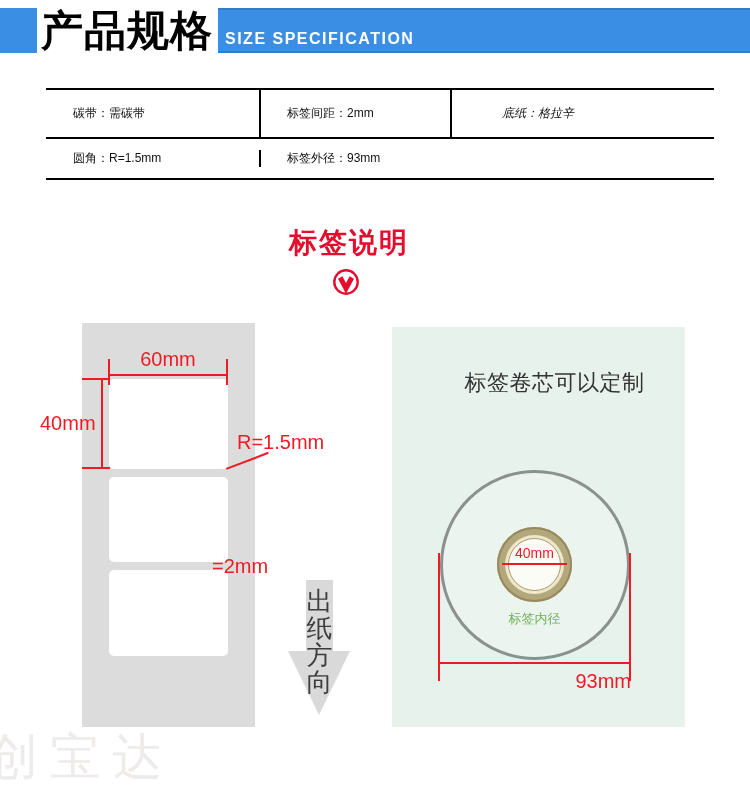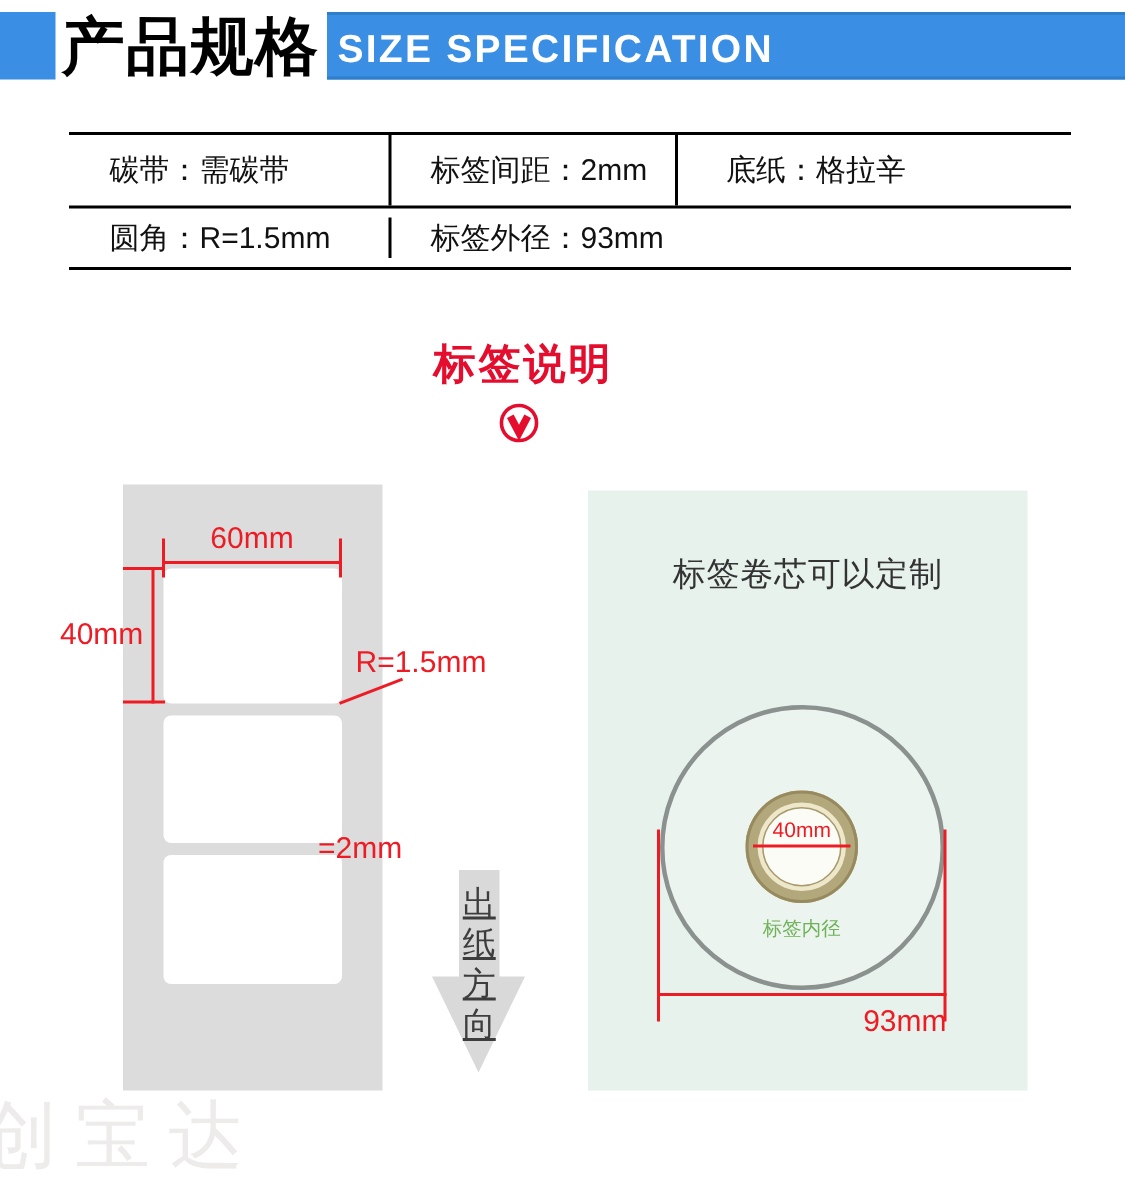--- a/index.html
+++ b/index.html
@@ -14,33 +14,33 @@
   .brand-square{position:absolute;left:0;top:8px;width:37px;height:45px;background:#3a8ee4;}
   .title-cn{
     position:absolute;left:41px;top:5px;width:176px;height:52px;
     font-size:42px;font-weight:900;color:#000;line-height:52px;
     letter-spacing:1px;white-space:nowrap;
   }
   .blue-bar{position:absolute;left:218px;top:8px;width:532px;height:45px;background:#3a8ee4;
     border-top:2px solid #2f7ec9;border-bottom:2px solid #2f7ec9;box-sizing:border-box;}
   .title-en{
     position:absolute;left:7px;bottom:3px;
-    color:#fff;font-size:26px;font-weight:bold;letter-spacing:1.5px;white-space:nowrap;
+    color:#fff;font-size:16px;font-weight:bold;letter-spacing:1.5px;white-space:nowrap;
   }
   
   .spec{position:absolute;left:46px;top:88px;width:668px;color:#111;}
   .spec-row1{height:35px;line-height:35px;padding-left:27px;font-size:20px;white-space:nowrap;}
   .spec-grid{border-top:2px solid #000;border-bottom:2px solid #000;}
   .spec-grid .g-row{display:flex;}
   .spec-grid .g-row + .g-row{border-top:2px solid #000;}
-  .cell{box-sizing:border-box;display:flex;align-items:center;font-size:20px;white-space:nowrap;}
+  .cell{box-sizing:border-box;display:flex;align-items:center;font-size:12px;white-space:nowrap;}
   .cell + .cell{border-left:2px solid #000;}
   .c1{width:213px;padding-left:27px;}
   .c2{width:191px;padding-left:26px;}
-  .c3{width:248px;padding-left:32px;}
+  .c3{width:248px;padding-left:50px;font-style:italic;}
   .g-row.r2{height:47px;}
   .g-row.r3{height:39px;align-items:center;}
   
   .section-heading{
     position:absolute;left:24px;top:224px;width:650px;text-align:center;
     font-size:28px;font-weight:bold;letter-spacing:2px;color:#e50d2e;white-space:nowrap;
   }
   .arrow-badge{position:absolute;left:332px;top:268px;width:28px;height:28px;}
   
   .strip{position:absolute;left:82px;top:323px;width:173px;height:404px;background:#dcdcdc;}
@@ -54,24 +54,24 @@
   .dim40-text{left:40px;top:413px;}
   .rcorner-text{left:237px;top:432px;}
   .rcorner-line{position:absolute;left:226px;top:468px;width:45px;height:0;
     border-top:2px solid #ed1c24;transform:rotate(-21deg);transform-origin:left top;}
   .gap-text{left:212px;top:556px;}
   .dir-band{position:absolute;left:306px;top:580px;width:27px;height:72px;background:#d9d9d9;}
   .dir-head{position:absolute;left:288px;top:651px;width:0;height:0;
     border-left:31px solid transparent;border-right:31px solid transparent;
     border-top:64px solid #d9d9d9;}
   .dir-text{position:absolute;left:305px;top:588px;width:29px;
-    font-size:22px;line-height:27px;color:#3d3d3d;text-align:center;word-break:break-all;text-decoration:underline;}
+    font-size:26px;line-height:27px;color:#3d3d3d;text-align:center;word-break:break-all;}
   
   .panel{position:absolute;left:392px;top:327px;width:293px;height:400px;background:#e8f2ed;}
-  .panel-title{position:absolute;left:0;top:41px;width:100%;text-align:center;
+  .panel-title{position:absolute;left:16px;top:41px;width:100%;text-align:center;
     font-size:22px;color:#333;letter-spacing:0.5px;white-space:nowrap;}
   .roll-circle{position:absolute;left:48px;top:143px;width:184px;height:184px;
     border:3px solid #8a918e;border-radius:50%;background:#ecf4ef;box-sizing:content-box;}
   .core{position:absolute;left:105px;top:200px;width:75px;height:75px;border-radius:50%;
     background:#b3a87c;
     box-shadow:inset 0 0 0 2px #968a5e, inset 0 0 0 8px #b3a87c, inset 0 0 0 12px #eee7ca;}
   .core-inner{position:absolute;left:11px;top:11px;width:51px;height:51px;
     background:#fcfcf7;border:1px solid #a79b6e;border-radius:50%;}
   .core-size{position:absolute;left:0;top:19px;width:100%;text-align:center;
     font-size:14px;color:#ed1c24;line-height:14px;}

